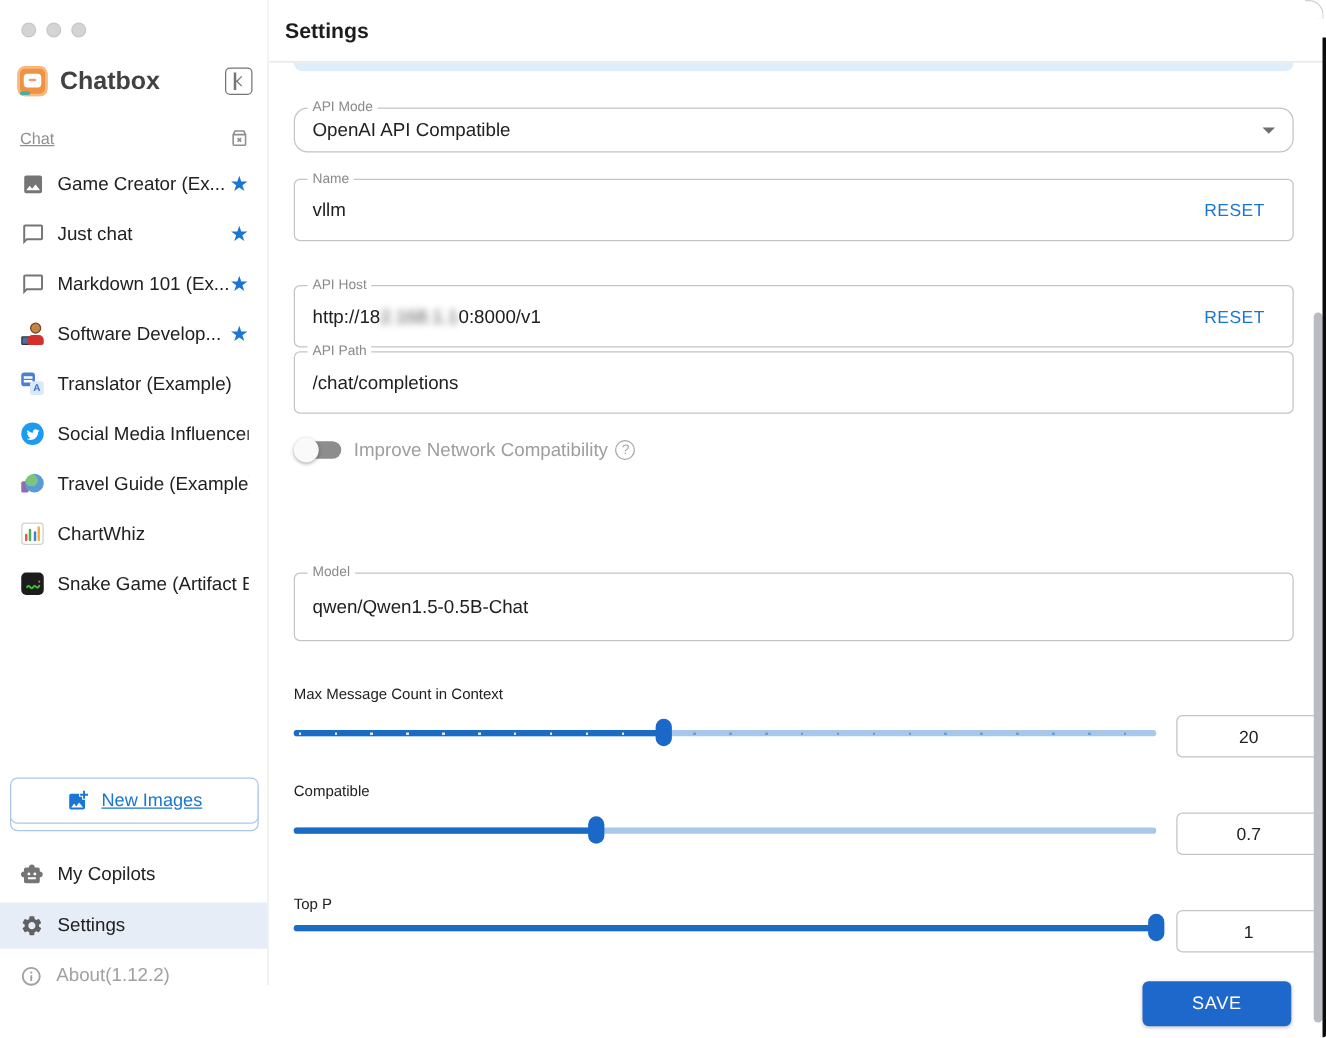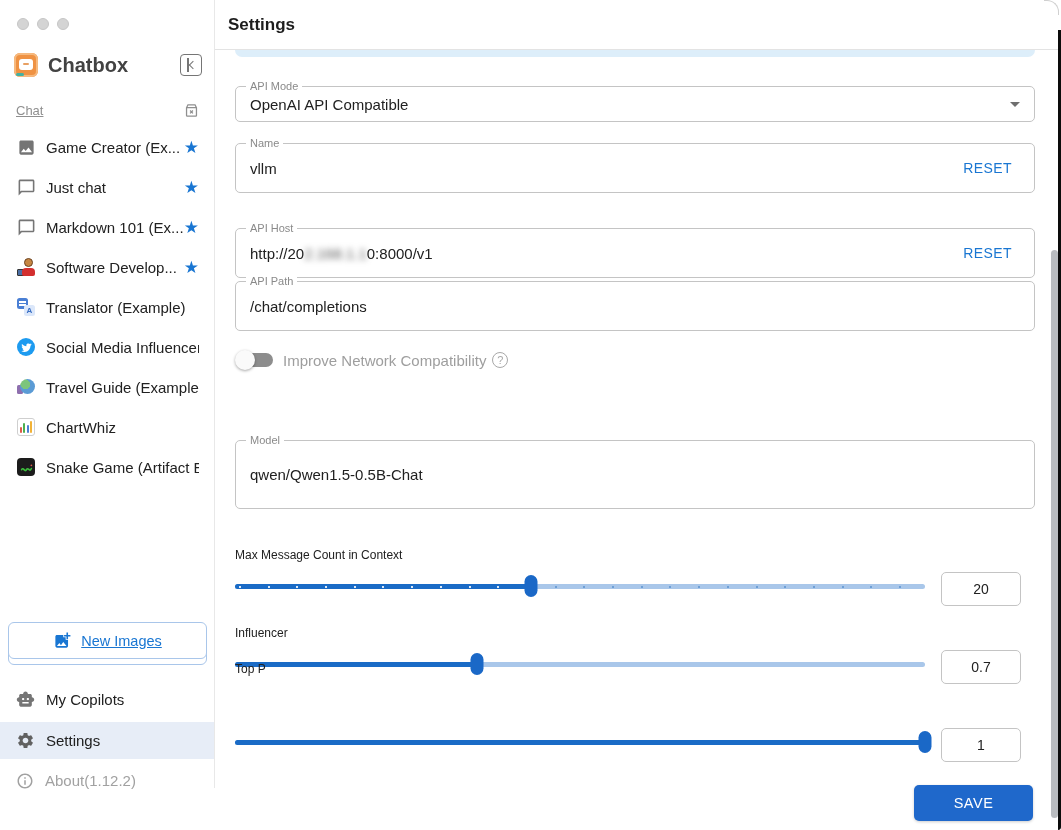--- a/index.html
+++ b/index.html
@@ -78,46 +78,46 @@
   .corner-curve{position:absolute;left:829px;top:0;width:15px;height:15px;border-top:1px solid #d0d0d0;border-right:1px solid #d0d0d0;border-top-right-radius:12px;}
   .alert-strip{position:absolute;left:20px;top:50px;width:800px;height:7px;background:var(--alert-bg);border-radius:0 0 8px 8px;}
 
   .field{position:absolute;left:20px;width:800px;border:1px solid var(--border-gray);border-radius:5px;background:#fff;}
   .field .notch-label{position:absolute;top:-7px;left:10px;background:#fff;padding:0 4px;font-size:11px;color:var(--label-gray);line-height:13px;}
   .field .value-text, .field input{position:absolute;left:14px;right:90px;top:0;bottom:0;display:flex;align-items:center;font-size:15px;color:#212121;border:none;outline:none;background:transparent;font-family:"Liberation Sans",sans-serif;width:calc(100% - 110px);}
   .field input::placeholder{color:var(--muted);}
   .reset-link{position:absolute;right:22px;top:50%;transform:translateY(-50%);font-size:14px;font-weight:500;color:var(--accent);letter-spacing:.4px;background:none;border:none;cursor:pointer;font-family:"Liberation Sans",sans-serif;}
   .select-arrow{position:absolute;right:14px;top:50%;margin-top:-2px;width:0;height:0;border-left:5px solid transparent;border-right:5px solid transparent;border-top:5px solid #6f6f6f;}
 
-  .f-apimode{top:86px;height:36px;}
+  .f-apimode{top:86px;height:36px;border-radius:11px;}
   .f-name{top:143px;height:50px;}
   .f-host{top:228px;height:50px;}
   .f-path{top:281px;height:50px;}
   .f-key{top:398px;height:50px;}
-  .f-model{top:440px;height:69px;}
+  .f-model{top:458px;height:55px;}
   .redacted{filter:blur(3px);color:#555;}
 
   .toggle-row{position:absolute;left:20px;top:347px;height:26px;display:flex;align-items:center;}
   .switch{position:relative;width:38px;height:26px;flex:none;cursor:pointer;}
   .switch .track{position:absolute;left:4px;top:6px;width:34px;height:14px;border-radius:7px;background:#8d8d8d;}
   .switch .thumb{position:absolute;left:0;top:3px;width:20px;height:20px;border-radius:50%;background:#fafafa;box-shadow:0 1px 3px rgba(0,0,0,.35);}
   .toggle-label{font-size:15px;color:var(--muted);margin-left:10px;}
   .help-icon{width:16px;height:16px;border:1.5px solid #a8a8a8;border-radius:50%;color:#a8a8a8;font-size:11px;display:flex;align-items:center;justify-content:center;margin-left:6px;}
   .eye-btn{position:absolute;right:16px;top:50%;transform:translateY(-50%);background:none;border:none;cursor:pointer;display:flex;}
 
   .slider-label{position:absolute;left:20px;font-size:12px;color:#212121;}
-  .sl1{top:548px;} .sl2{top:626px;} .sl3{top:662px;text-align:right;}
+  .sl1{top:548px;} .sl2{top:626px;} .sl3{top:716px;text-align:right;}
   .slider{position:absolute;left:20px;width:690px;height:22px;}
   .slider .rail{position:absolute;left:0;right:0;top:9px;height:5px;border-radius:3px;background:var(--slider-track);}
   .slider .fill{position:absolute;left:0;top:9px;height:5px;border-radius:3px;background:var(--slider-fill);width:var(--pct);}
   .with-marks .rail::after{content:"";position:absolute;left:4px;right:0;top:1.5px;height:2px;background:repeating-linear-gradient(90deg,#6d9fd6 0 2px,transparent 2px 28.7px);}
   .with-marks .fill::after{content:"";position:absolute;left:4px;right:0;top:1.5px;height:2px;background:repeating-linear-gradient(90deg,rgba(255,255,255,.85) 0 2px,transparent 2px 28.7px);}
   .slider .thumb{position:absolute;top:0;left:var(--pct);width:13px;height:22px;border-radius:7px;background:var(--accent-dark);transform:translateX(-50%);cursor:pointer;}
   .slid1{top:575px;} .slid2{top:653px;} .slid3{top:731px;}
-  .slider-box{position:absolute;left:726px;width:80px;height:34px;border:1px solid var(--border-gray);border-radius:5px;font-size:14px;color:#212121;text-align:center;font-family:"Liberation Sans",sans-serif;outline:none;}
+  .slider-box{position:absolute;left:726px;width:116px;height:34px;border:1px solid var(--border-gray);border-radius:5px;font-size:14px;color:#212121;text-align:center;font-family:"Liberation Sans",sans-serif;outline:none;}
   .box1{top:572px;} .box2{top:650px;} .box3{top:728px;}
 
   .save-btn{position:absolute;left:699px;top:785px;width:119px;height:36px;background:#1f68cb;border:none;border-radius:5px;color:#fff;font-size:14.5px;letter-spacing:.5px;font-family:"Liberation Sans",sans-serif;cursor:pointer;box-shadow:0 1px 3px rgba(0,0,0,.2);}
 
   .scroll-thumb{position:absolute;left:836px;top:250px;width:7px;height:568px;background:#b9bcc0;border-radius:4px;}
   .right-edge{position:absolute;left:843px;top:30px;width:3px;height:800px;background:#0c0c0c;border-bottom-right-radius:3px;}
 </style>
 </head>
 <body>
 
@@ -310,21 +310,21 @@
 
     <div class="field f-name">
       <span class="notch-label">Name</span>
       <input value="vllm" style="">
       <button class="reset-link">RESET</button>
     </div>
 
     <div class="field f-host">
       <span class="notch-label">API Host</span>
       <span class="value-text">
-          <span>http://20</span>
+          <span>http://18</span>
           <span class="redacted">2.168.1.1</span>
           <span>0:8000/v1</span>
         </span>
       <button class="reset-link">RESET</button>
     </div>
 
     <div class="field f-path">
       <span class="notch-label">API Path</span>
       <input value="/chat/completions" style="">
     </div>
@@ -345,21 +345,21 @@
     </div>
 
     <div class="slider-label sl1">Max Message Count in Context</div>
     <div class="slider with-marks slid1" style="--pct: 42.9%;">
       <span class="rail"></span>
         <span class="fill"></span>
         <span class="thumb"></span>
     </div>
     <input class="slider-box box1" value="20" style="">
 
-    <div class="slider-label sl2">Influencer</div>
+    <div class="slider-label sl2">Compatible</div>
     <div class="slider slid2" style="--pct: 35.1%;">
       <span class="rail"></span>
         <span class="fill"></span>
         <span class="thumb"></span>
     </div>
     <input class="slider-box box2" value="0.7" style="">
 
     <div class="slider-label sl3">Top P</div>
     <div class="slider slid3" style="--pct: 100%;">
       <span class="rail"></span>

